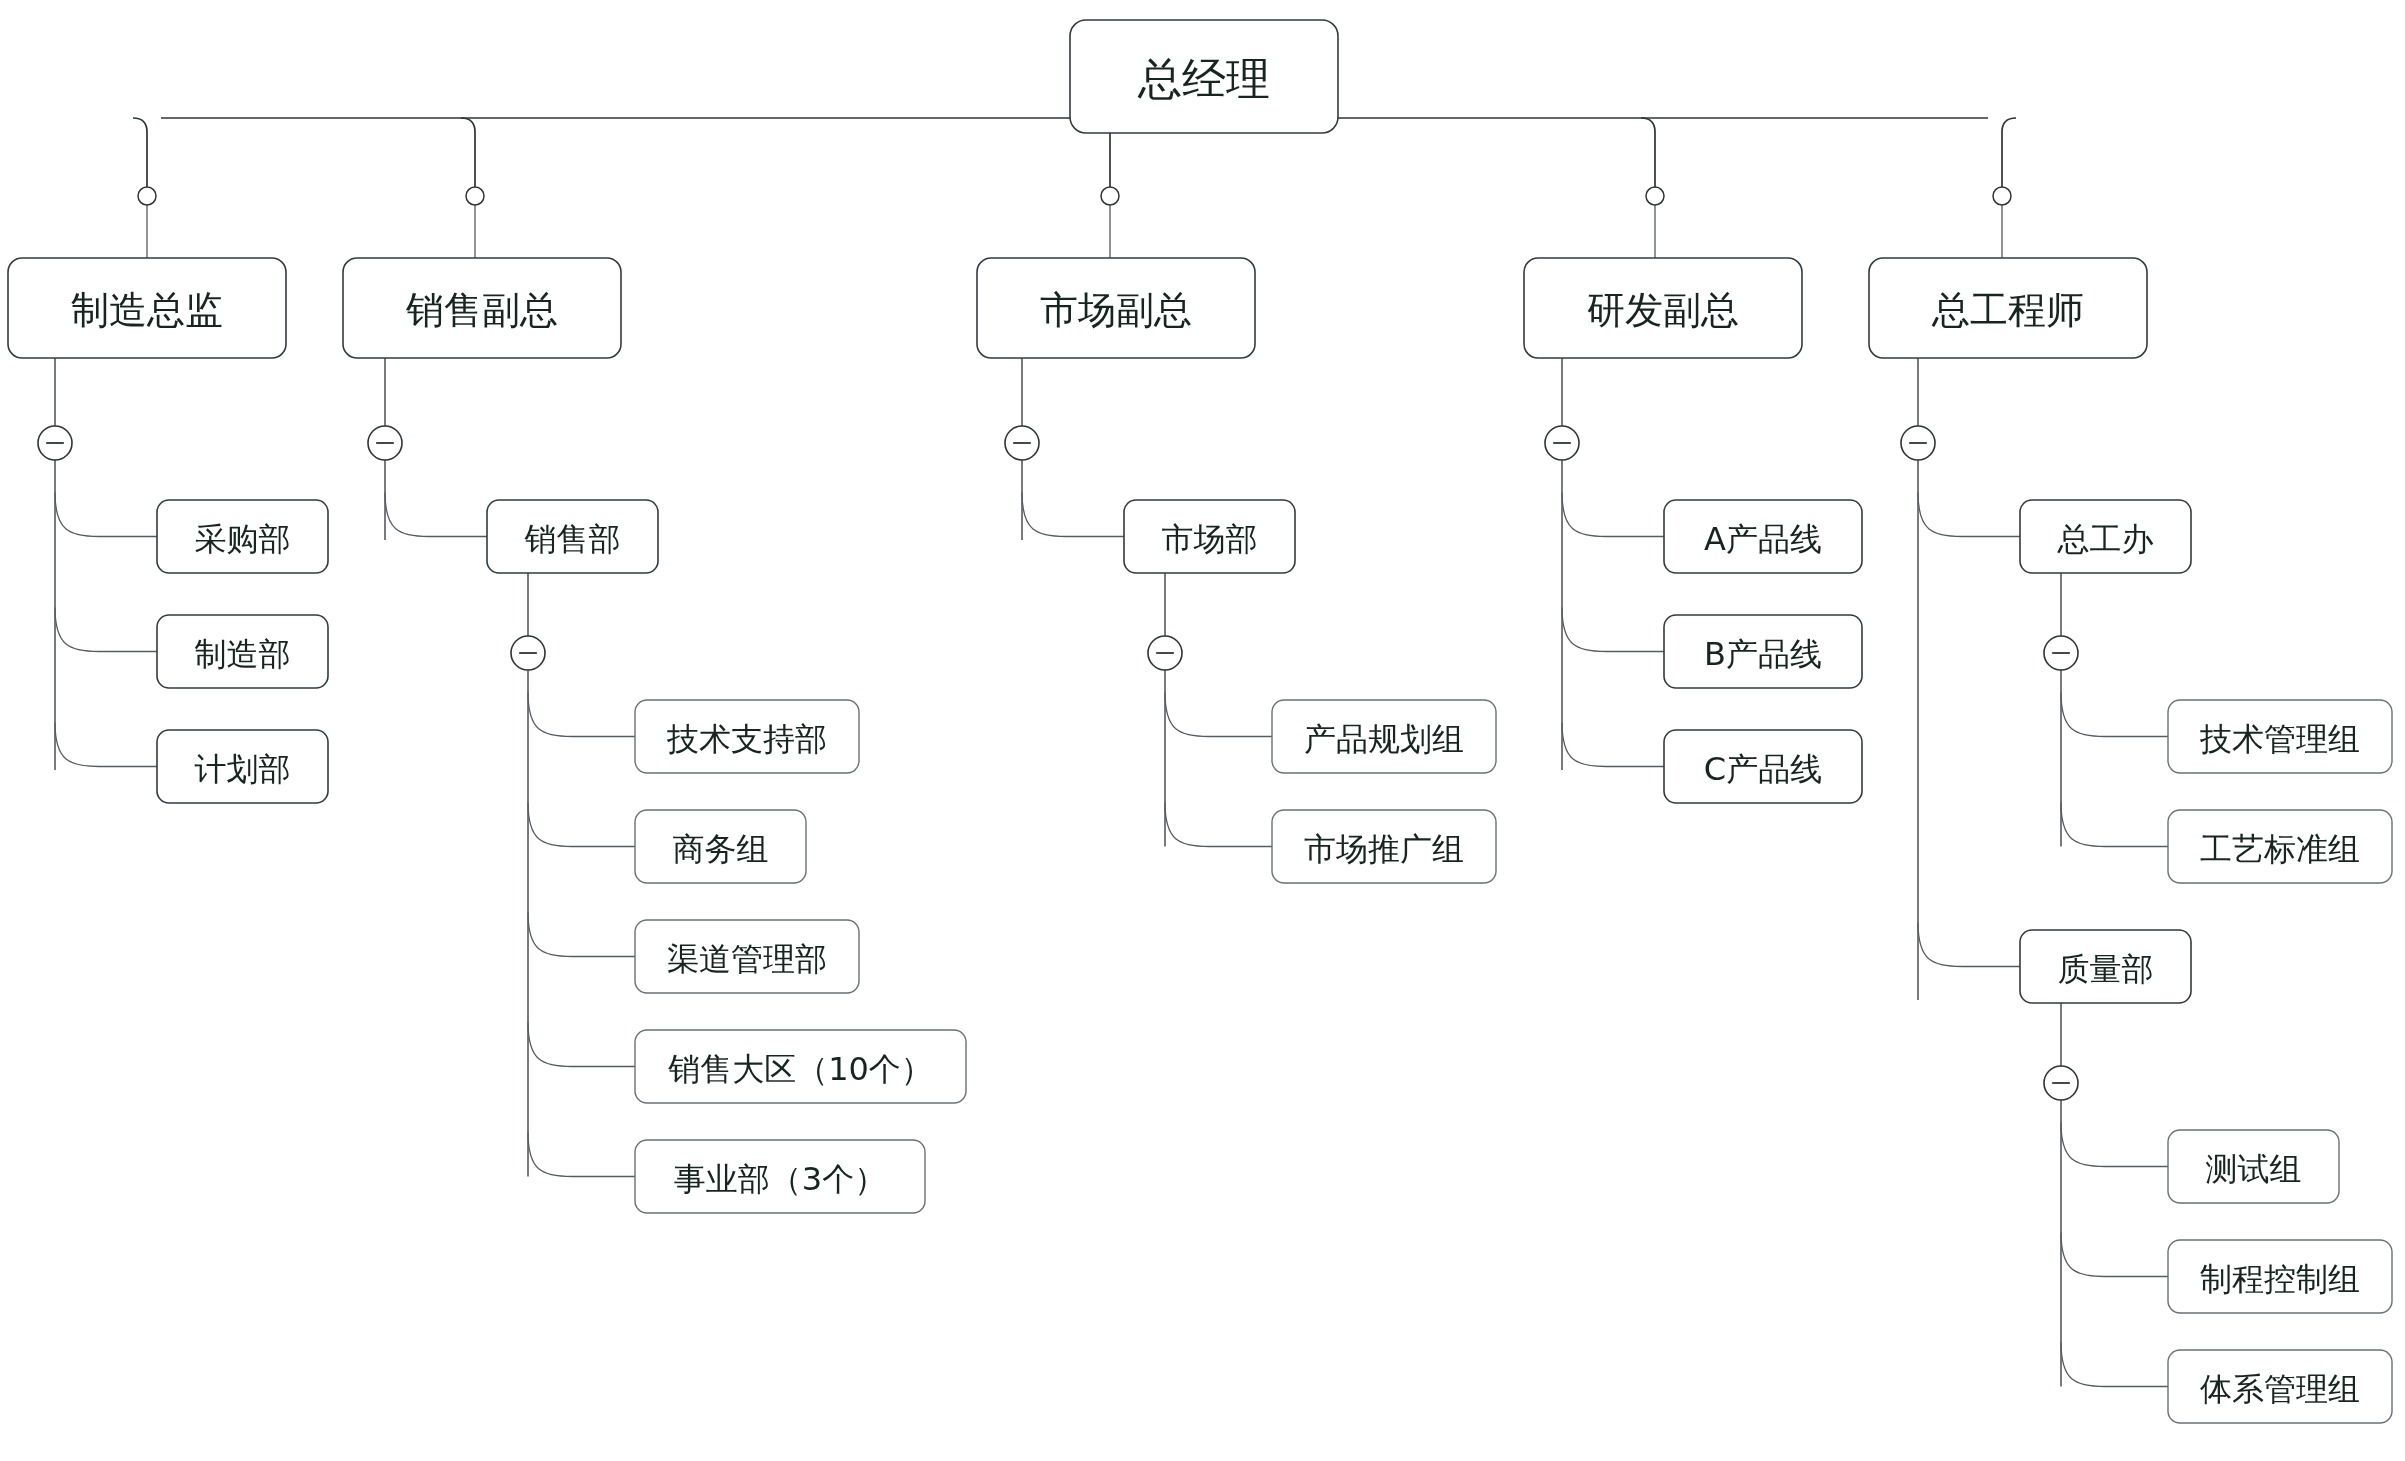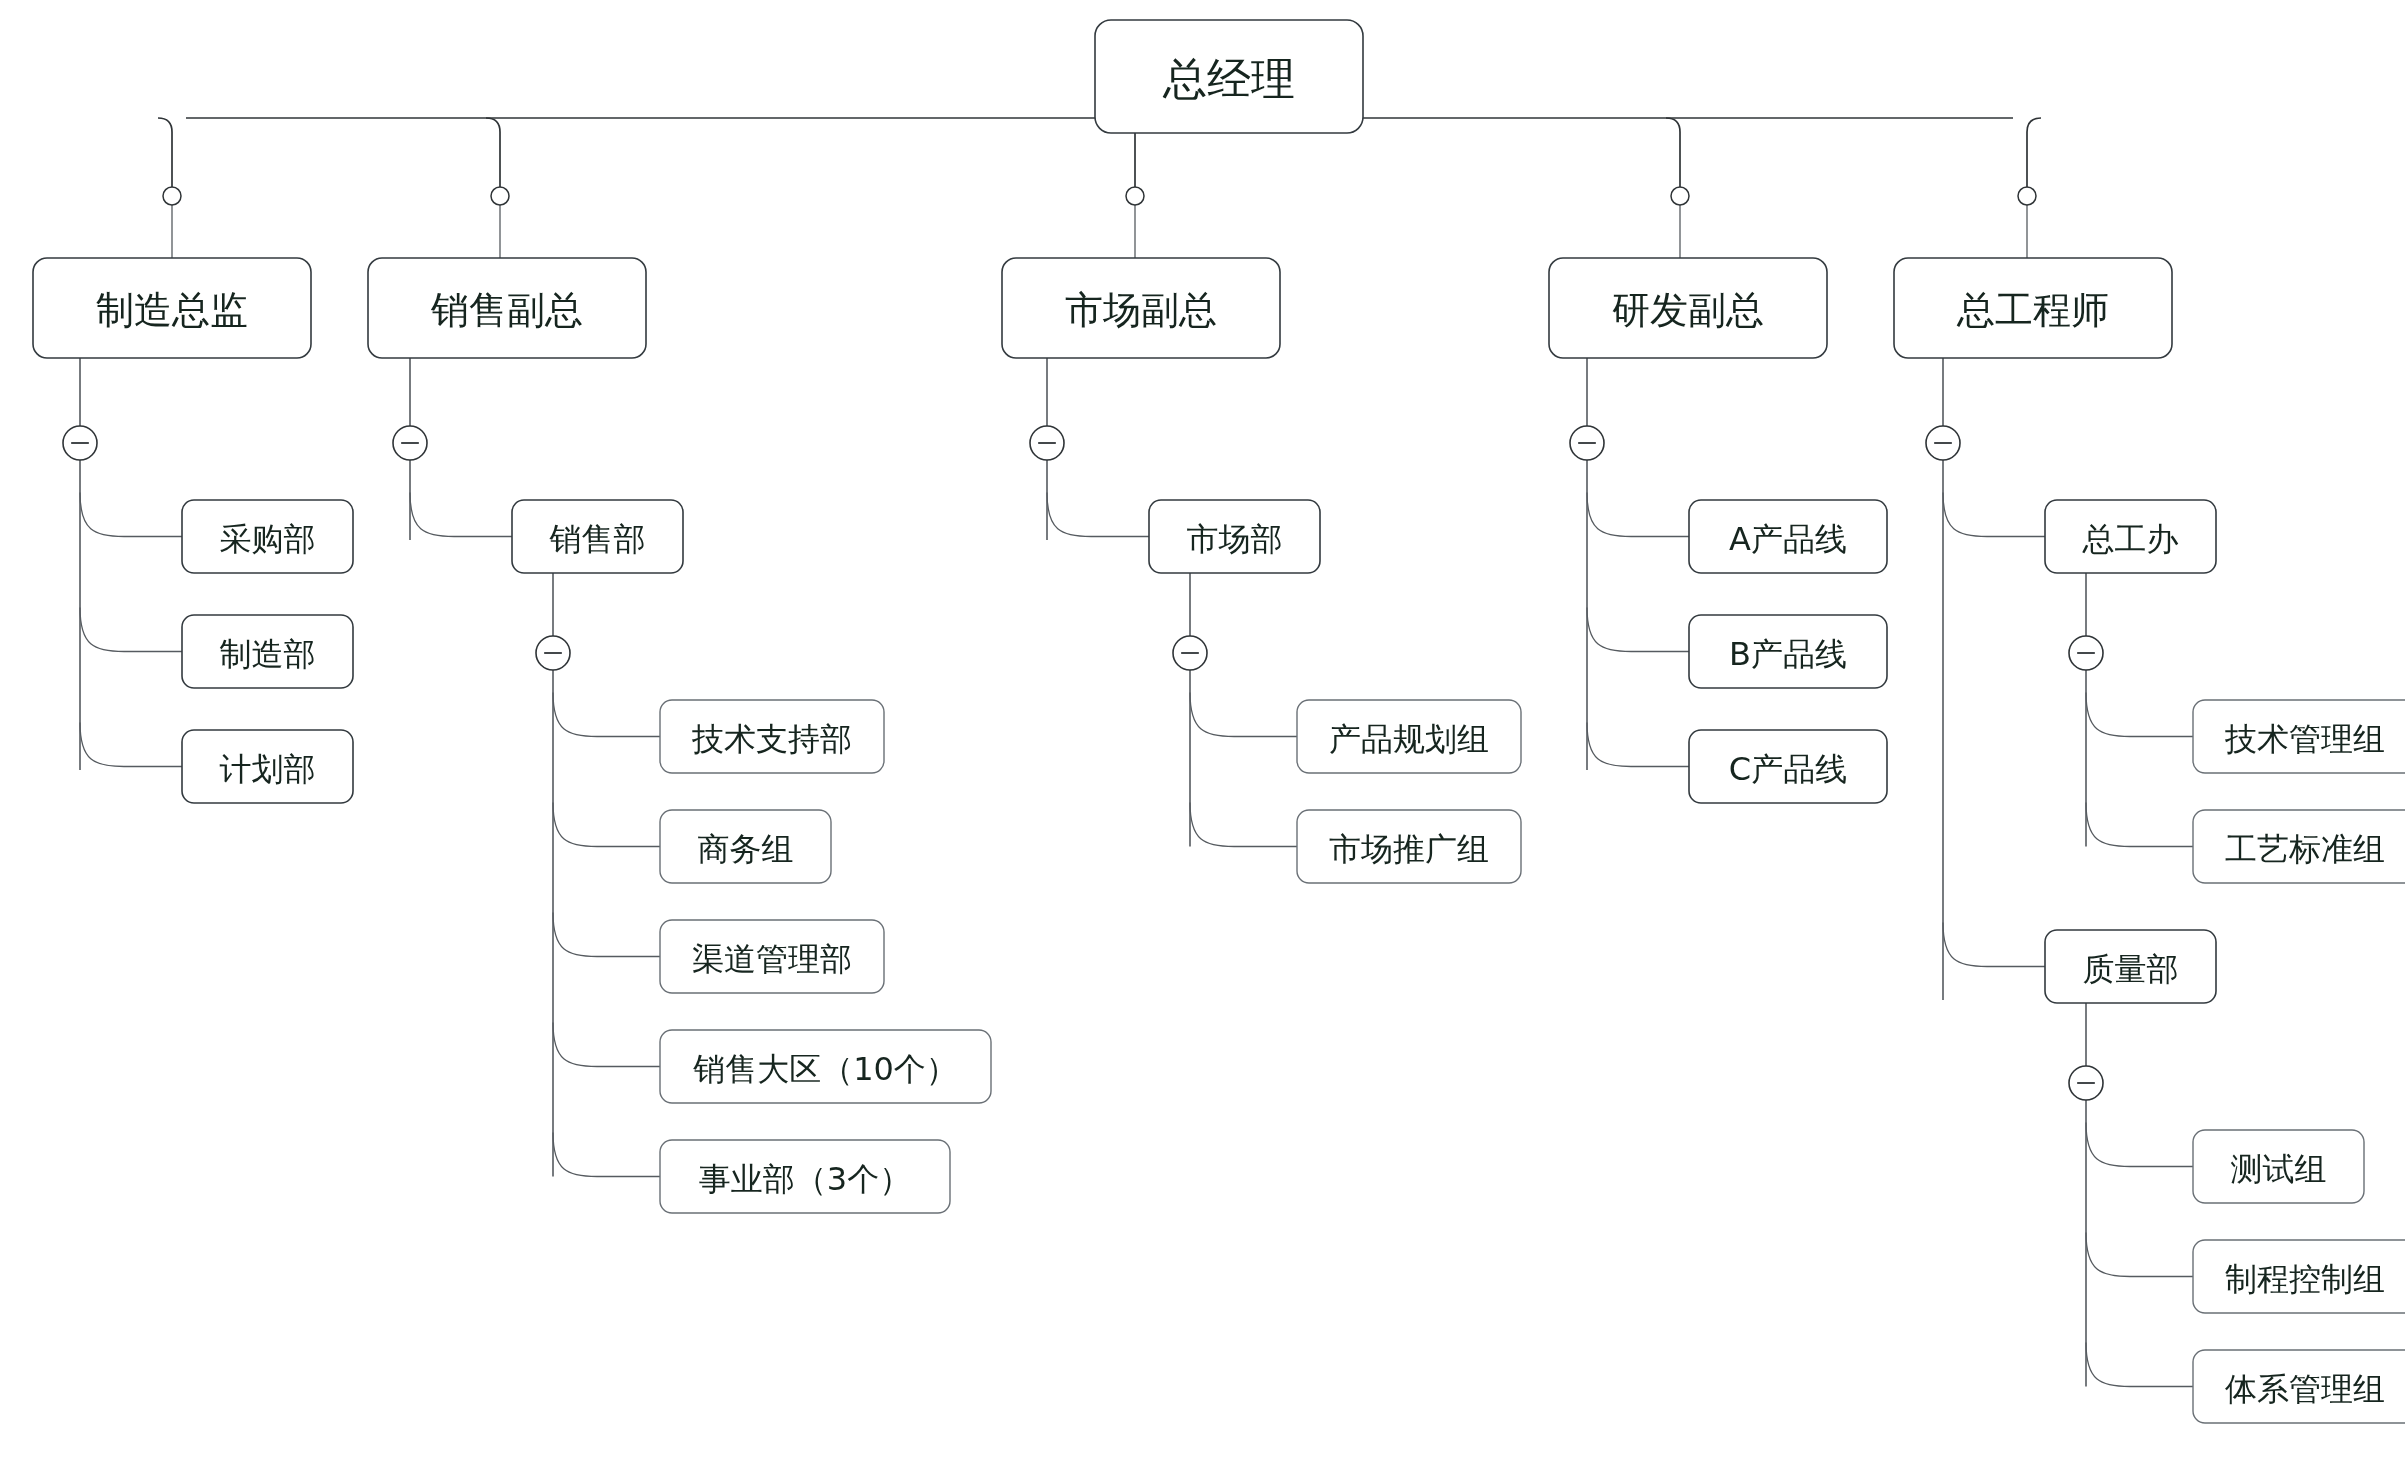--- a/index.html
+++ b/index.html
@@ -12,21 +12,20 @@
     width: 2405px;
     height: 1461px;
     overflow: hidden;
     font-family: "DejaVu Sans", "Liberation Sans", sans-serif;
   }
   #chart-root {
     position: relative;
     width: 1984px;
     height: 1461px;
     background: #ffffff;
-    margin-left: 25px;
   }
   svg#org-svg {
     position: absolute;
     left: 0;
     top: 0;
     width: 2405px;
     height: 1461px;
     display: block;
   }
   .node-box {

